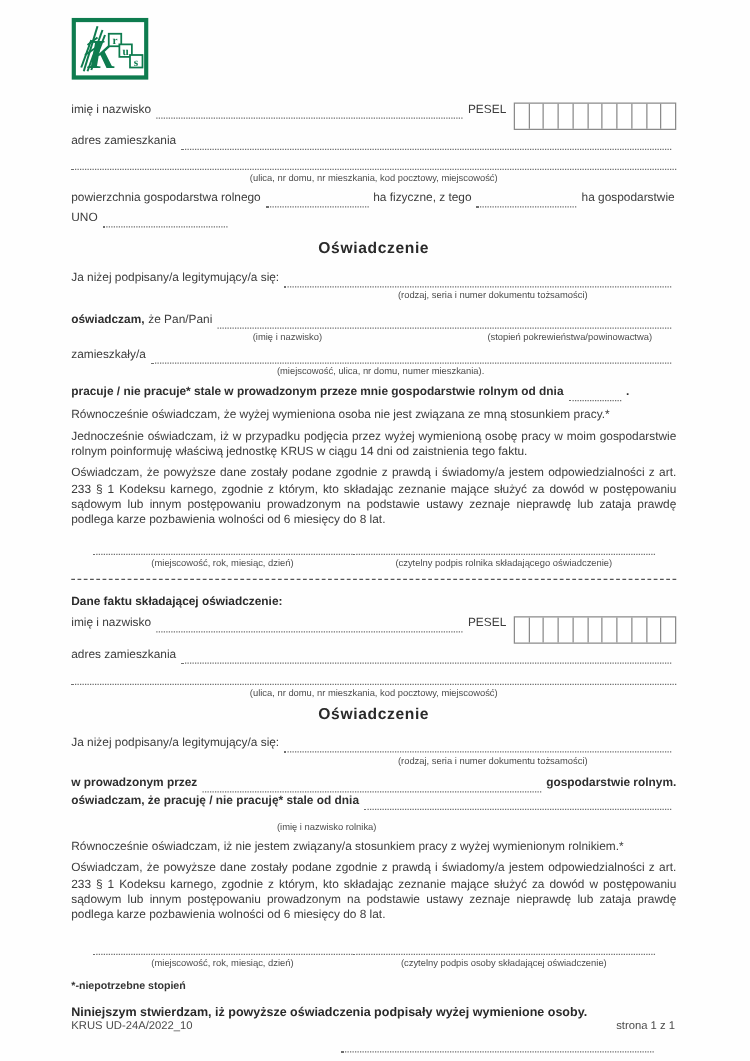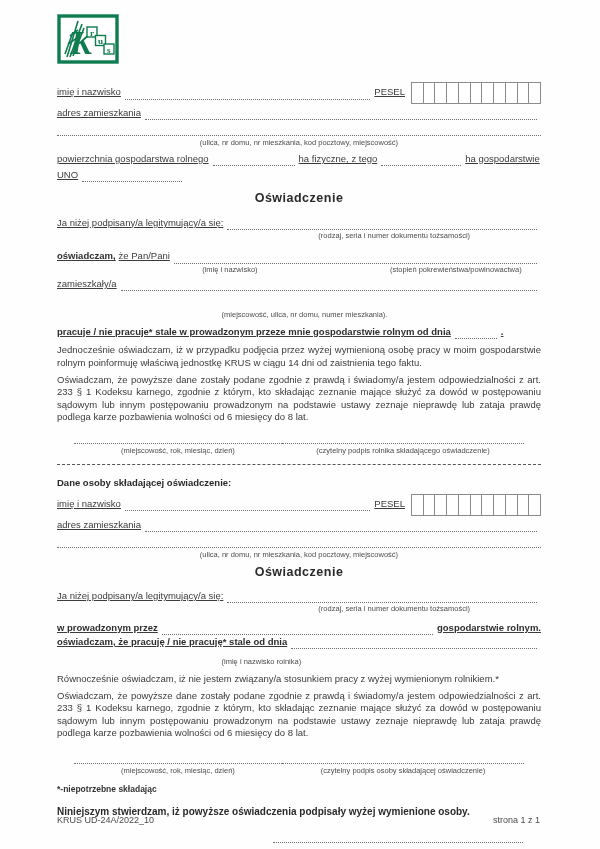--- a/index.html
+++ b/index.html
@@ -5,21 +5,21 @@
   html,body { margin:0; padding:0; background:#e8e8e8; }
   .page {
     width:600px; height:849px; position:relative; margin:0 auto;
     background:#fefefe; overflow:hidden;
     font-family:"Liberation Sans", sans-serif;
     color:#3b3b3b; font-size:9.5px; line-height:1.3;
   }
   .content { position:absolute; left:57px; top:14px; width:484px; }
   .logo { display:block; margin-bottom:18px; }
   .h-bold { font-weight:bold; color:#2a2a2a; margin-bottom:5px; }
-  .row { display:flex; align-items:center; margin-bottom:3px;text-decoration:underline; }
+  .row { display:flex; align-items:flex-start; margin-bottom:3px; }
   .lbl { white-space:nowrap; padding-bottom:1px; }
   .bold { font-weight:bold; color:#2e2e2e; }
   .fill { flex:1 1 auto; border-bottom:1.5px dotted #6e6e6e; height:12px; margin:0 4px; min-width:18px; }
   .fill-fixed { flex:0 0 auto; border-bottom:1.5px dotted #6e6e6e; height:12px; margin:0 4px; }
   .dotline { border-bottom:1.5px dotted #6e6e6e; height:12px; margin-bottom:2px; }
   .cap { font-size:7.5px; color:#4c4c4c; line-height:1.25; }
   .cap-center { text-align:center; }.mb4{margin-bottom:4px}.mb5{margin-bottom:5px}
   .mb6{margin-bottom:6px}.mb8{margin-bottom:8px}.mb10{margin-bottom:10px}
   .pesel { display:flex; border:1px solid #8b8b8b; height:20px; width:128px; flex:0 0 auto; background:#fff; }
   .pesel-cell { flex:1 1 auto; border-right:1px solid #8b8b8b; }
@@ -114,49 +114,50 @@
     <div class="row" style="margin-bottom:1px">
       <span class="lbl bold">oświadczam,</span>
       <span class="lbl" style="margin-left:3px">że Pan/Pani</span>
       <span class="fill"></span>
     </div>
     <div class="cap-row cap mb4">
       <span style="margin-left:30%">(imię i nazwisko)</span>
       <span style="margin-left:auto; margin-right:4%">(stopień pokrewieństwa/powinowactwa)</span>
     </div>
 
-    <div class="row" style="margin-bottom:19px">
+    <div class="row" style="margin-bottom:1px">
       <span class="lbl">zamieszkały/a</span>
       <span class="fill"></span>
     </div>
     <div class="cap mb6" style="padding-left:34%">(miejscowość, ulica, nr domu, numer mieszkania).</div>
 
     <div class="row mb5">
       <span class="lbl bold">pracuje / nie pracuje* stale w prowadzonym przeze mnie gospodarstwie rolnym od dnia</span>
       <span class="fill-fixed" style="width:42px"></span>
       <span class="lbl bold">.</span>
     </div>
 
+    <div class="para">Równocześnie oświadczam, że wyżej wymieniona osoba nie jest związana ze mną stosunkiem pracy.*</div>
     <div class="para">Jednocześnie oświadczam, iż w przypadku podjęcia przez wyżej wymienioną osobę pracy w moim gospodarstwie rolnym poinformuję właściwą jednostkę KRUS w ciągu 14 dni od zaistnienia tego faktu.</div>
     <div class="para para-last">Oświadczam, że powyższe dane zostały podane zgodnie z prawdą i świadomy/a jestem odpowiedzialności z art. 233 § 1 Kodeksu karnego, zgodnie z którym, kto składając zeznanie mające służyć za dowód w postępowaniu sądowym lub innym postępowaniu prowadzonym na podstawie ustawy zeznaje nieprawdę lub zataja prawdę podlega karze pozbawienia wolności od 6 miesięcy do 8 lat.</div>
 
     <div class="sig-row">
       <div class="sig-left">
         <div class="sigline"></div>
         <div class="cap cap-center">(miejscowość, rok, miesiąc, dzień)</div>
       </div>
       <div class="sig-right">
         <div class="sigline"></div>
         <div class="cap cap-center">(czytelny podpis rolnika składającego oświadczenie)</div>
       </div>
     </div>
 
     <div class="divider"></div>
 
-    <div class="h-bold">Dane osoby składającej oświadczenie:</div>
+    <div class="h-bold">Dane faktu składającej oświadczenie:</div>
 
     <div class="row">
       <span class="lbl">imię i nazwisko</span>
       <span class="fill"></span>
       <span class="lbl">PESEL</span>
       <span class="pesel" style="margin-left:6px">
           <span class="pesel-cell"></span>
           <span class="pesel-cell"></span>
           <span class="pesel-cell"></span>
           <span class="pesel-cell"></span>
@@ -204,21 +205,21 @@
       <div class="sig-left">
         <div class="sigline"></div>
         <div class="cap cap-center">(miejscowość, rok, miesiąc, dzień)</div>
       </div>
       <div class="sig-right">
         <div class="sigline"></div>
         <div class="cap cap-center">(czytelny podpis osoby składającej oświadczenie)</div>
       </div>
     </div>
 
-    <div class="note">*-niepotrzebne składając</div>
+    <div class="note">*-niepotrzebne stopień</div>
     <div class="h-bold" style="font-size:10px">Niniejszym stwierdzam, iż powyższe oświadczenia podpisały wyżej wymienione osoby.</div>
 
     <div class="confirm-sig">
       <div class="sigline"></div>
 
     </div>
 
   </div>
 
   <div class="footer">

